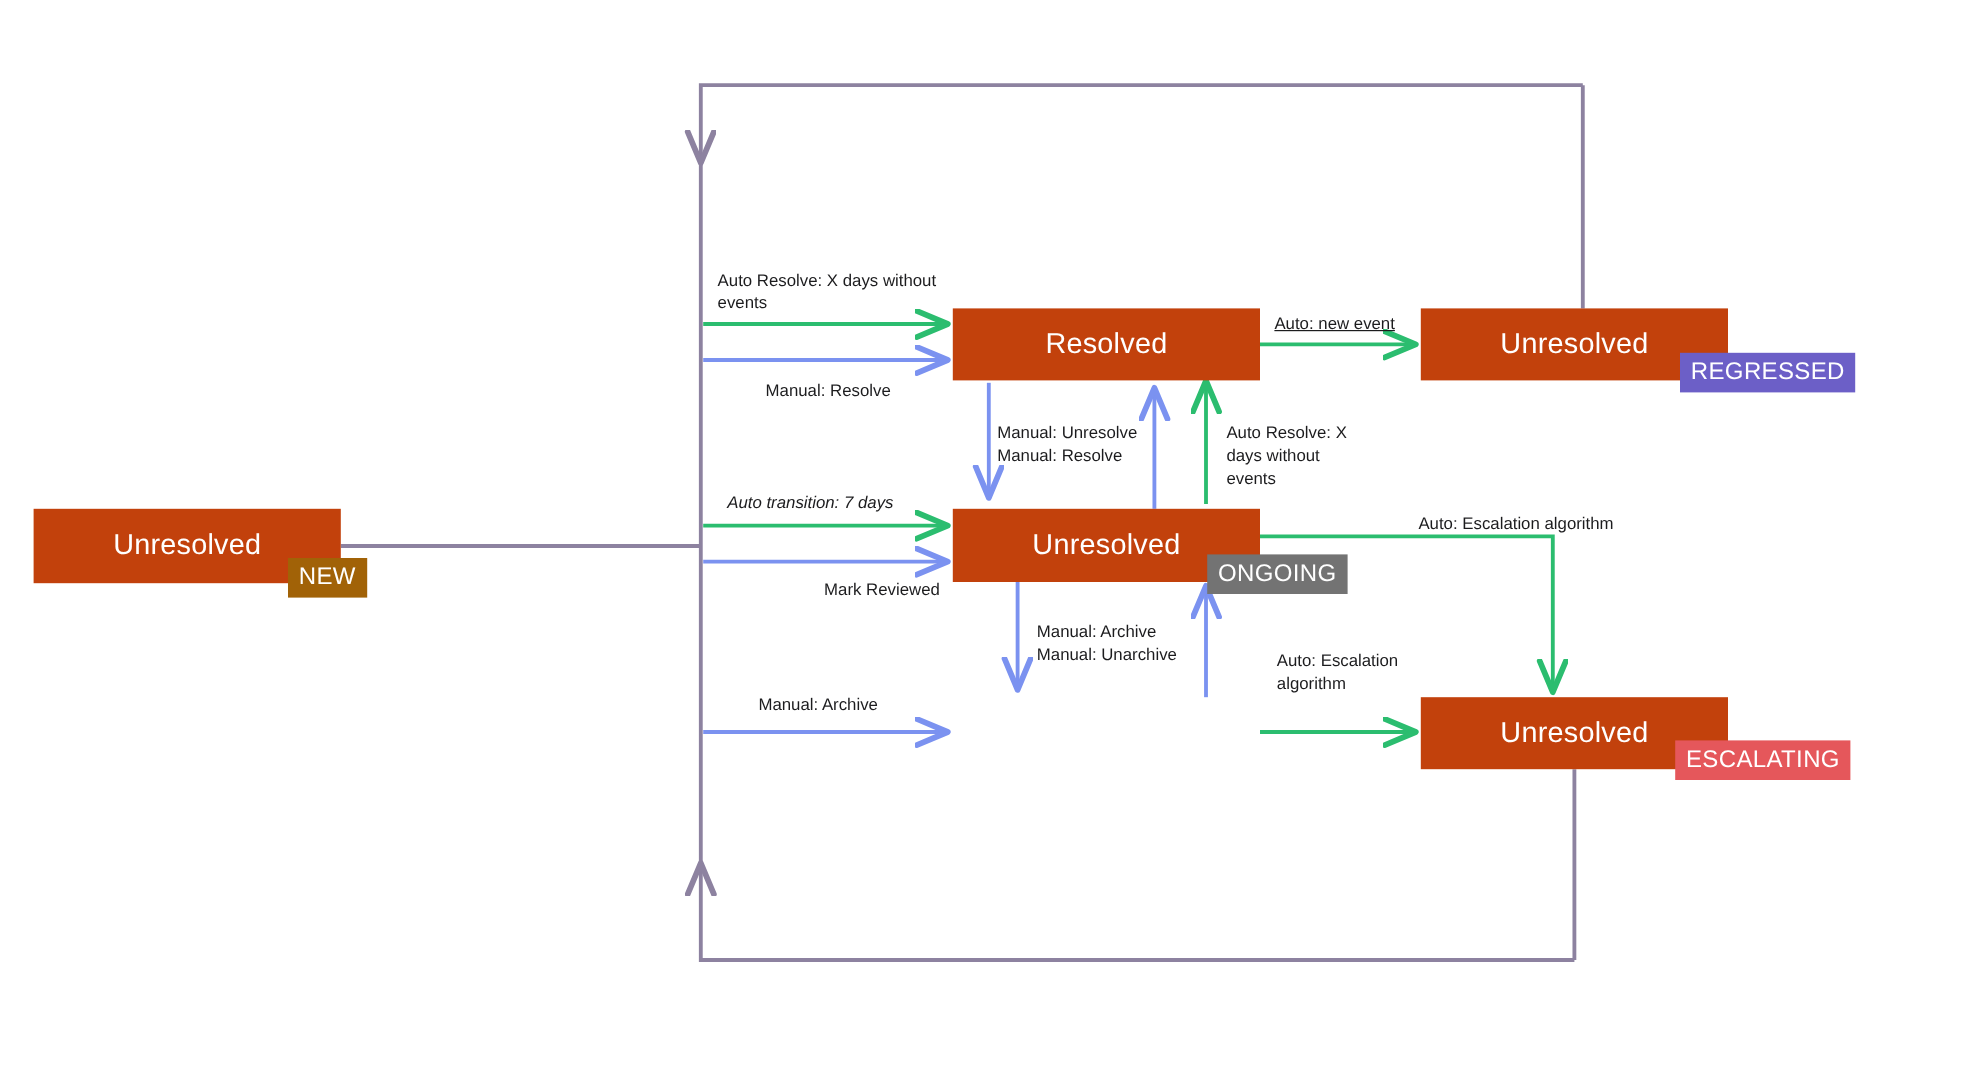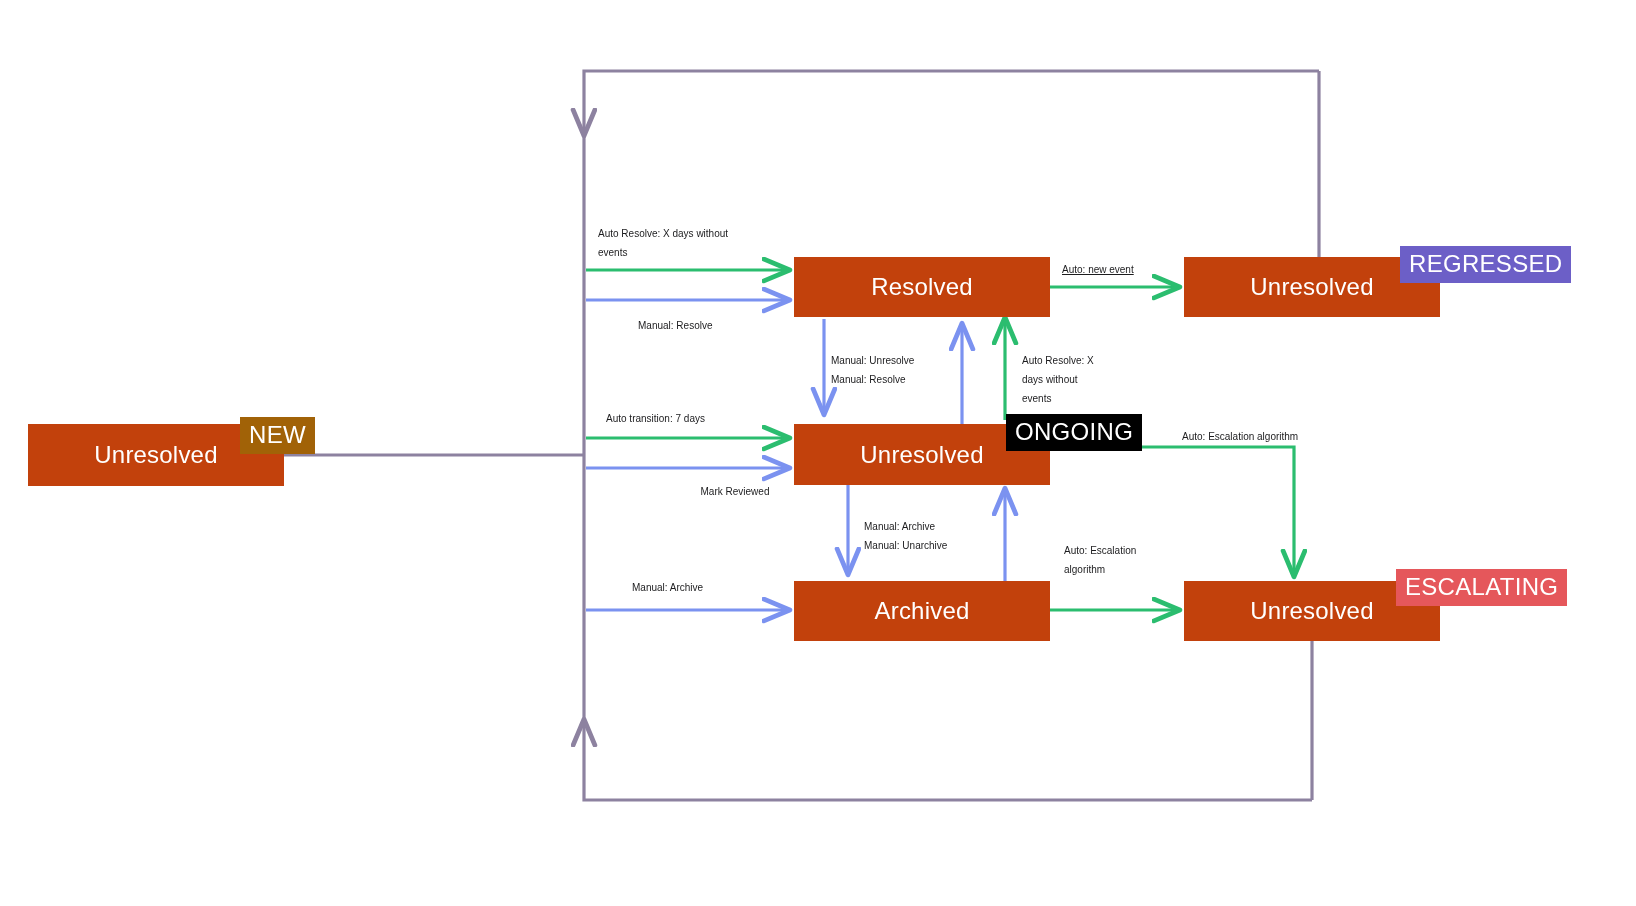--- a/index.html
+++ b/index.html
@@ -35,31 +35,32 @@
     align-items: center;
     justify-content: center;
     font-size: 24px;
     font-weight: 400;
     letter-spacing: 0.2px;
     box-sizing: border-box;
   }
   .badge {
     position: absolute;
     color: #ffffff;
-    font-size: 24px;
+    font-size: 20px;
     line-height: 1;
     padding: 6px 9px 7px 9px;
     box-sizing: border-box;
     white-space: nowrap;
     letter-spacing: 0.3px;
+    margin-top: 48px;
   }
   .edge-label {
     position: absolute;
     color: #1c1c1e;
-    font-size: 10px;
+    font-size: 14px;
     line-height: 19px;
     white-space: pre-line;
     box-sizing: border-box;
   }
 </style>
 </head>
 <body>
 
 <div id="canvas">
 
@@ -125,33 +126,30 @@
   </div>
 
   <div class="node" style="left:1184px; top:257px; width:256px; height:60px;">
     <span>Unresolved</span>
   </div>
 
   <div class="node" style="left:794px; top:424px; width:256px; height:61px;">
     <span>Unresolved</span>
   </div>
 
-  <div class="node" style="left:794px; top:581px; width:256px; height:60px;">
-    <span>Archived</span>
-  </div>
 
   <div class="node" style="left:1184px; top:581px; width:256px; height:60px;">
     <span>Unresolved</span>
   </div>
 
   <div class="badge" style="left:240px; top:417px; background:#a16207;">
     <span>NEW</span>
   </div>
 
-  <div class="badge" style="left:1006px; top:414px; background:#000000;">
+  <div class="badge" style="left:1006px; top:414px; background:#737373;">
     <span>ONGOING</span>
   </div>
 
   <div class="badge" style="left:1400px; top:246px; background:#6c5fc7;">
     <span>REGRESSED</span>
   </div>
 
   <div class="badge" style="left:1396px; top:569px; background:#e5575b;text-align:center;">
     <span>ESCALATING</span>
   </div>
@@ -163,21 +161,21 @@
 
   <div class="edge-label" style="left:1062px; top:260px; width:150px;text-decoration:underline;">Auto: new event</div>
 
   <div class="edge-label" style="left:831px; top:351px; width:190px;">Manual: Unresolve
 Manual: Resolve</div>
 
   <div class="edge-label" style="left:1022px; top:351px; width:130px;">Auto Resolve: X
 days without
 events</div>
 
-  <div class="edge-label" style="left:606px; top:409px; width:220px;">Auto transition: 7 days</div>
+  <div class="edge-label" style="left:606px; top:409px; width:220px;font-style:italic;">Auto transition: 7 days</div>
 
   <div class="edge-label" style="left:1182px; top:427px; width:240px;">Auto: Escalation algorithm</div>
 
   <div class="edge-label" style="left:640px; top:482px; width:190px;text-align:center;">Mark Reviewed</div>
 
   <div class="edge-label" style="left:864px; top:517px; width:190px;">Manual: Archive
 Manual: Unarchive</div>
 
   <div class="edge-label" style="left:632px; top:578px; width:190px;">Manual: Archive</div>
 

